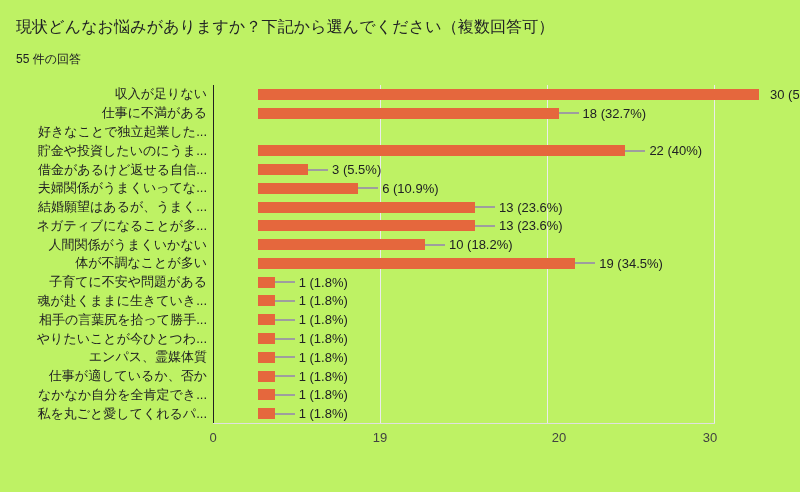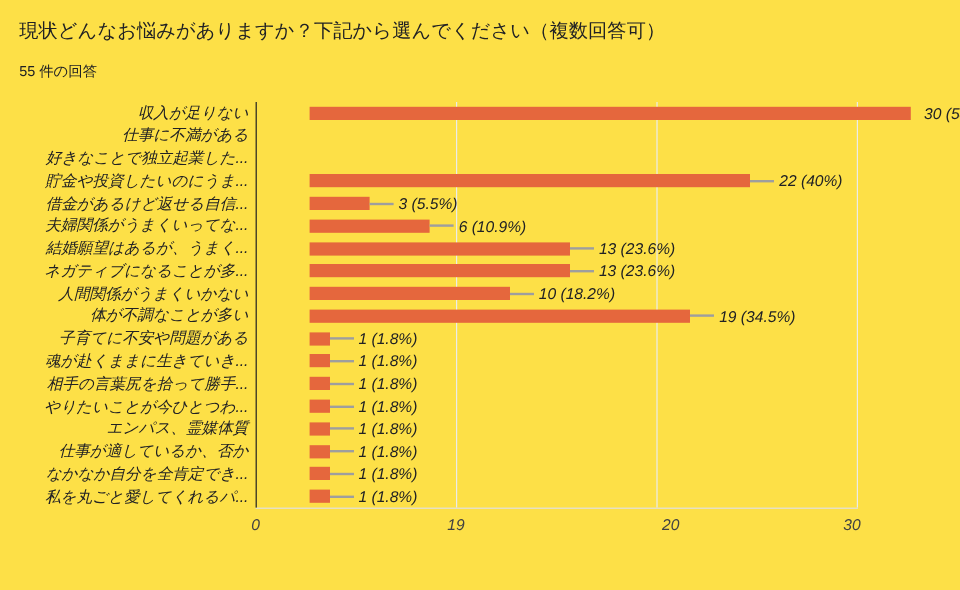--- a/index.html
+++ b/index.html
@@ -11,33 +11,33 @@
     --text-dark:#202124;
     --tick:#424242;
   }
   *{margin:0;padding:0;box-sizing:border-box;}
   html,body{background:#ffffff;}
   body{
     width:800px;height:492px;overflow:hidden;
     font-family:"Liberation Sans","DejaVu Sans",sans-serif;
     color:var(--text-dark);
   }
-  .wrap{position:relative;width:800px;height:492px;background:#fde047;}
+  .wrap{position:relative;width:800px;height:492px;background:#bef264;}
   .title{
     padding:15px 16px 0 16px;
     font-size:16px;line-height:23px;font-weight:500;
     color:var(--text-dark);
     letter-spacing:.1px;
   }
   .subtitle{
     padding:14px 16px 0 16px;
     font-size:12px;line-height:14px;
     color:var(--text-dark);
   }
-  .chart{margin:19px 0 12px 16px;width:784px;font-style:italic;}
+  .chart{margin:19px 0 12px 16px;width:784px;}
   .rows{
     position:relative;
     height:338px;
     display:flex;flex-direction:column;
   }
   .grid{position:absolute;top:0;bottom:0;width:1px;background:var(--grid);z-index:0;}
   .axis-line{position:absolute;top:0;bottom:0;left:197px;width:1px;background:var(--axis);z-index:2;}
   .baseline{position:absolute;bottom:-1px;left:197px;width:502px;height:1px;background:var(--baseline);z-index:1;}
   .row{flex:1;display:flex;align-items:center;position:relative;z-index:3;}
   .row-label{
@@ -79,20 +79,25 @@
         <div class="grid" style="left: 698px;"></div>
         <div class="row">
           <div class="row-label">収入が足りない</div>
           <div class="row-track">
             <div class="bar" style="width: 501px;"></div>
             <div class="val nostem">30 (54.5%)</div>
           </div>
         </div>
         <div class="row">
           <div class="row-label">仕事に不満がある</div>
+          <div class="row-track">
+            <div class="bar" style="width: 300.6px;"></div>
+            <div class="stem"></div>
+            <div class="val">18 (32.7%)</div>
+          </div>
         </div>
         <div class="row">
           <div class="row-label">好きなことで独立起業した...</div>
         </div>
         <div class="row">
           <div class="row-label">貯金や投資したいのにうま...</div>
           <div class="row-track">
             <div class="bar" style="width: 367.4px;"></div>
             <div class="stem"></div>
             <div class="val">22 (40%)</div>

